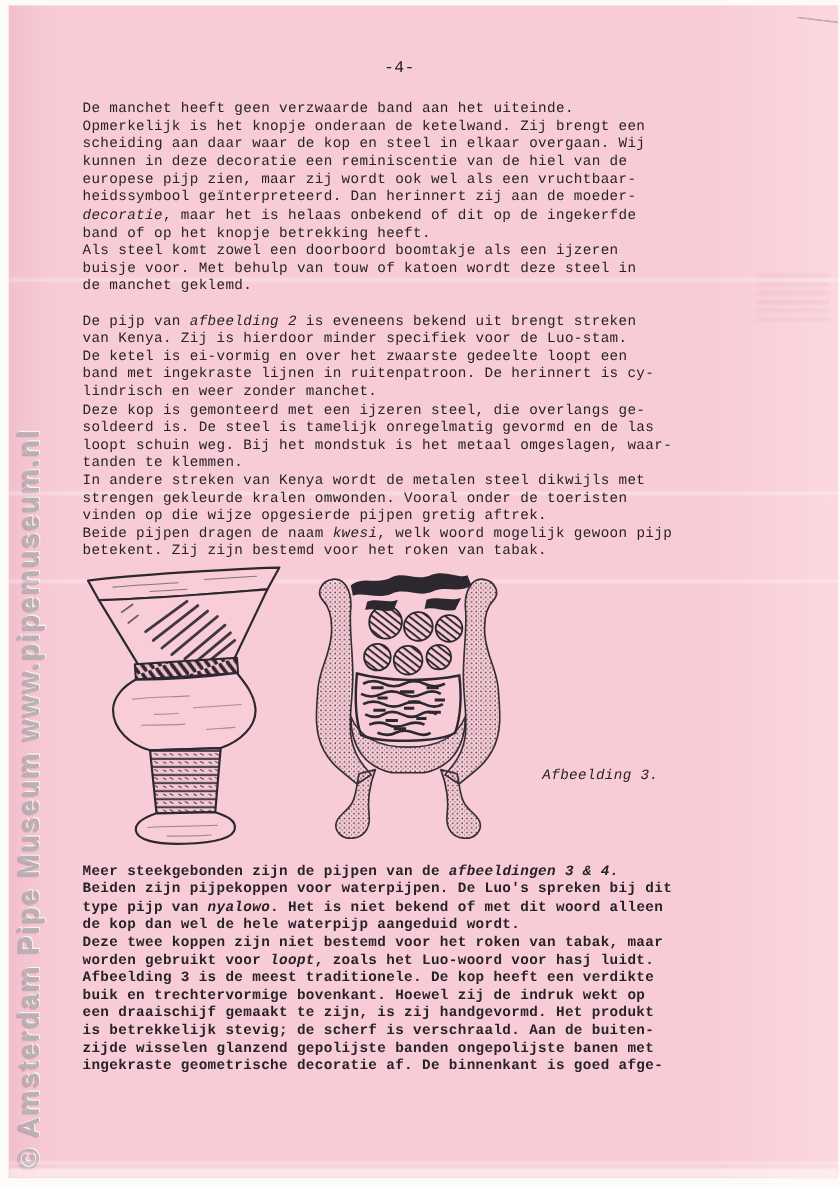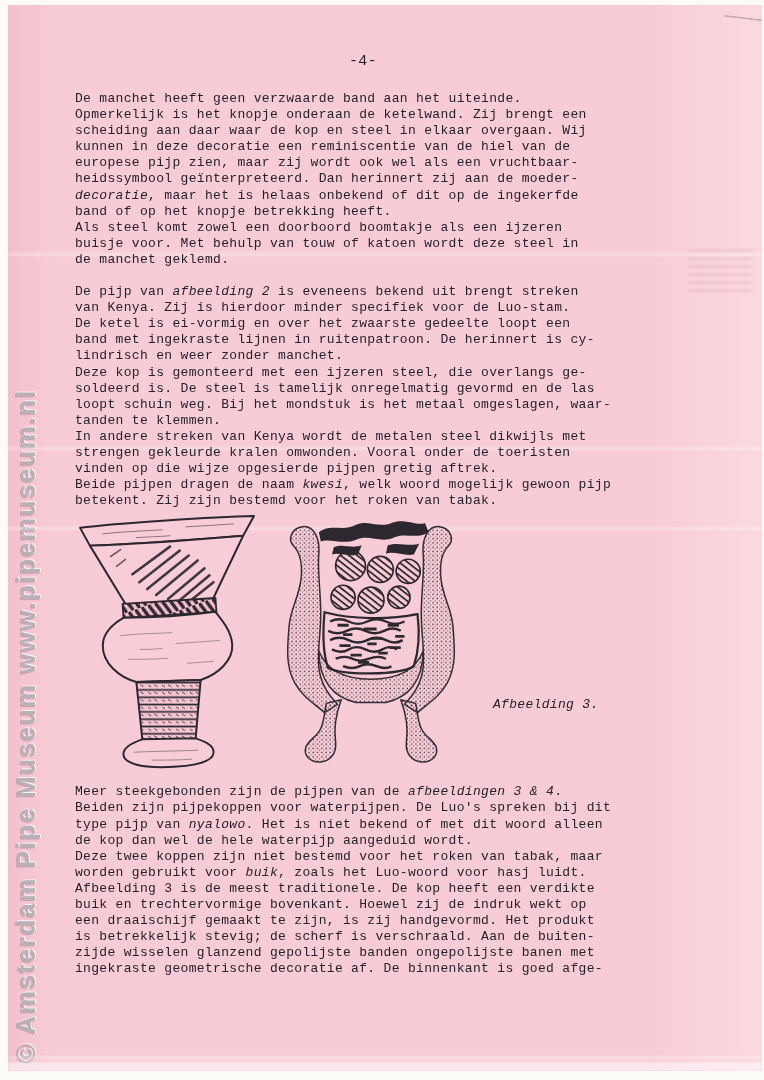--- a/index.html
+++ b/index.html
@@ -33,21 +33,21 @@
     position:absolute;top:49px;left:60px;width:590px;text-align:center;
     font-size:15px;line-height:16px;letter-spacing:.32px;color:#262229;font-weight:500;
   }
   .content{
     position:absolute;left:67px;top:86px;width:640px;
     font-size:13px;line-height:16.1px;letter-spacing:.32px;color:#262229;font-weight:500;
   }
   .tline{white-space:pre;height:16.1px;}
   .it{font-style:italic;}
   .tblock.p2{margin-top:16px;}
-  .tblock.p3{margin-top:5px;}
+  .tblock.p3{margin-top:5px;font-weight:bold;}
   .figure-row{position:relative;height:270px;margin-top:0;}
   .fig-left{position:absolute;left:2px;top:4px;}
   .fig-right{position:absolute;left:203px;top:-3px;}
   .fig-caption{position:absolute;left:418px;top:188px;font-style:italic;white-space:pre;}
 </style>
 </head>
 <body>
 
 <div class="page">
 
@@ -159,21 +159,21 @@
 
       <div class="fig-caption">Afbeelding 3.</div>
     </div>
 
     <div class="tblock p3">
         <div class="tline"><span>Meer steekgebonden zijn de pijpen van de </span><span class="it">afbeeldingen 3 &amp; 4</span><span>.</span></div>
         <div class="tline"><span>Beiden zijn pijpekoppen voor waterpijpen. De Luo's spreken bij dit</span></div>
         <div class="tline"><span>type pijp van </span><span class="it">nyalowo</span><span>. Het is niet bekend of met dit woord alleen</span></div>
         <div class="tline"><span>de kop dan wel de hele waterpijp aangeduid wordt.</span></div>
         <div class="tline"><span>Deze twee koppen zijn niet bestemd voor het roken van tabak, maar</span></div>
-        <div class="tline"><span>worden gebruikt voor </span><span class="it">buik</span><span>, zoals het Luo-woord voor hasj luidt.</span></div>
+        <div class="tline"><span>worden gebruikt voor </span><span class="it">loopt</span><span>, zoals het Luo-woord voor hasj luidt.</span></div>
         <div class="tline"><span>Afbeelding 3 is de meest traditionele. De kop heeft een verdikte</span></div>
         <div class="tline"><span>buik en trechtervormige bovenkant. Hoewel zij de indruk wekt op</span></div>
         <div class="tline"><span>een draaischijf gemaakt te zijn, is zij handgevormd. Het produkt</span></div>
         <div class="tline"><span>is betrekkelijk stevig; de scherf is verschraald. Aan de buiten-</span></div>
         <div class="tline"><span>zijde wisselen glanzend gepolijste banden ongepolijste banen met</span></div>
         <div class="tline"><span>ingekraste geometrische decoratie af. De binnenkant is goed afge-</span></div>
       </div>
 
   </div>
 </div>

